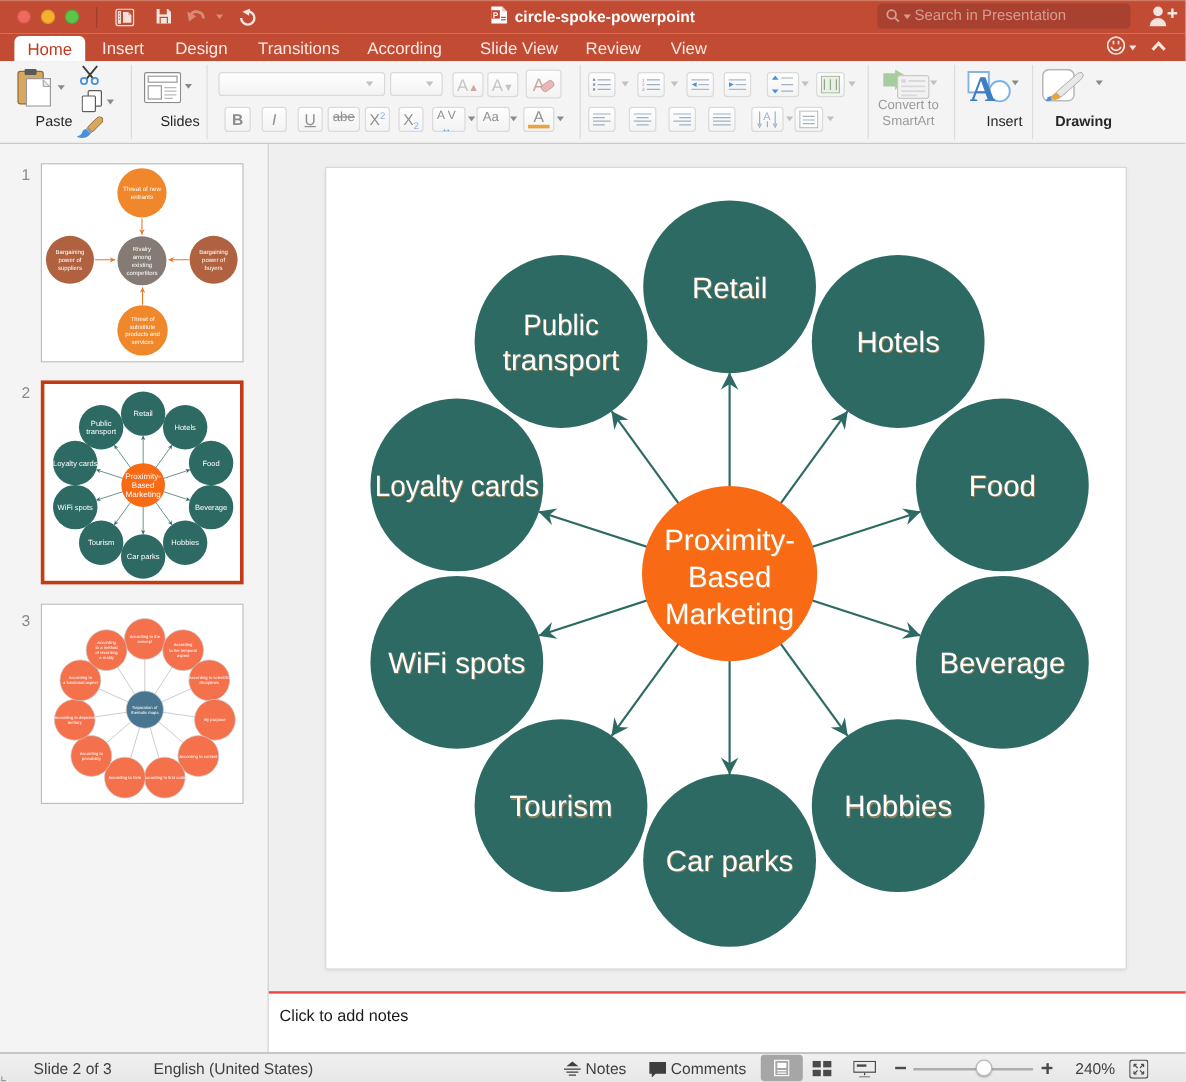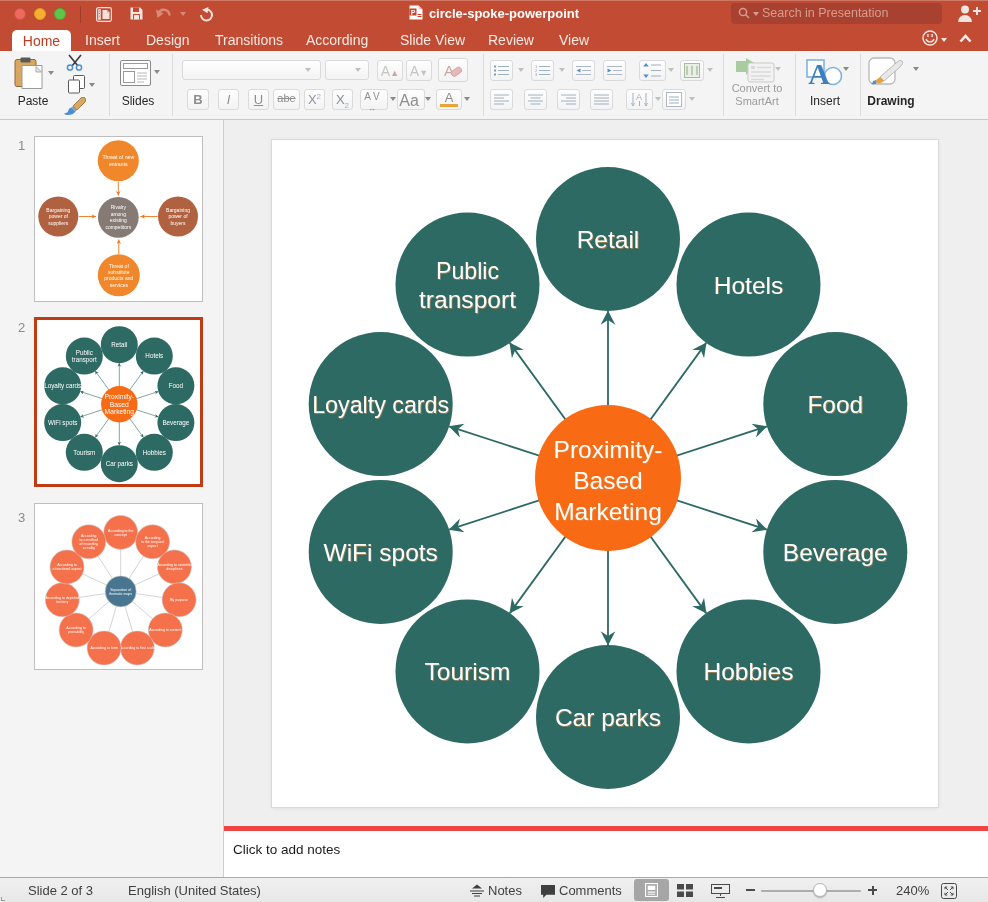--- a/index.html
+++ b/index.html
@@ -29,38 +29,38 @@
   .tab { position:absolute; top:0; height:23px; line-height:24px; color:#FBE9E3; font-size:14px; }
   #hometab { position:absolute; left:12px; top:2px; width:59px; height:21px; background:#FFFFFF;
     border-radius:5px 5px 0 0; color:#C03A20; font-size:14px; text-align:center; line-height:22px; }
 
   
   #ribbon { position:absolute; left:0; top:51px; width:988px; height:69px; background:#F5F4F4;
     border-bottom:1px solid #C9C9C9; }
   .rsep { position:absolute; top:3px; width:1px; height:62px; background:#DCDCDC; }
   .rbtn { position:absolute; height:21px; background:linear-gradient(#FEFEFE,#F3F3F3);
     border:1px solid #DADADA; border-radius:3px; }
-  .rlab { position:absolute; font-size:12px; color:#262626; text-align:center; }
+  .rlab { position:absolute; font-size:12px; color:#262626; text-align:center;margin-left:12px; }
   .rlab2 { position:absolute; font-size:11px; color:#9B9B9B; text-align:center; line-height:13px; }
   .caret { position:absolute; width:0; height:0; border-left:3.5px solid transparent;
     border-right:3.5px solid transparent; border-top:4px solid #8A8A8A; }
   .caretd { border-top-color:#C0C0C0; }
   .glyph { position:absolute; font-size:13px; color:#8E8E8E; text-align:center; }
 
   
   #leftpanel { position:absolute; left:0; top:120px; width:224px; height:757px; background:#F4F4F4;
     border-right:1px solid #CFCFCF; }
   .slnum { position:absolute; font-size:13px; color:#8A8A8A; }
   .thumb { position:absolute; left:34px; width:169px; background:#FFFFFF; border:1px solid #BEBEBE; }
   #slide { position:absolute; left:272px; top:140px; width:666px; height:667px; background:#FFFFFF;
     box-shadow:0 0 0 1px #D9D9D9, 0 1px 4px rgba(0,0,0,0.10); }
 
   
   #notes { position:absolute; left:224px; top:826px; width:764px; height:51px; background:#FFFFFF;
-    border-top:5px solid #ef4444; }
+    border-top:2px solid #ef4444; }
   #notes span { position:absolute; left:9px; top:11px; font-size:13.5px; color:#1A1A1A; }
 
   
   #statusbar { position:absolute; left:0; top:877px; width:988px; height:25px;
     background:linear-gradient(#F0F0F0,#E7E7E7); border-top:1px solid #A9A9A9; font-size:13px; color:#3F3F3F; }
 </style>
 </head>
 <body>
 <div id="win">
 
@@ -200,21 +200,21 @@
     <div class="rbtn" style="left:273px; top:38px; width:27px;"></div>
       <div class="glyph" style="left:273px; top:41px; width:27px; font-size:11px; text-decoration:line-through;">abe</div>
     <div class="rbtn" style="left:304px; top:38px; width:21px;"></div>
       <div class="glyph" style="left:304px; top:41px; width:21px;">X<sup style="font-size:8px;color:#8FB2DB">2</sup></div>
     <div class="rbtn" style="left:332px; top:38px; width:21px;"></div>
       <div class="glyph" style="left:332px; top:41px; width:21px;">X<sub style="font-size:8px;color:#8FB2DB">2</sub></div>
     <div class="rbtn" style="left:360px; top:38px; width:28px;"></div>
       <div class="glyph" style="left:360px; top:40px; width:24px; font-size:10px;">A V<br><span style="color:#4A90D9;font-size:8px">↔</span></div>
     <div class="caret" style="left:390px; top:46px;"></div>
     <div class="rbtn" style="left:397px; top:38px; width:28px;"></div>
-      <div class="glyph" style="left:397px; top:41px; width:24px; font-size:16px;">Aa</div>
+      <div class="glyph" style="left:397px; top:41px; width:24px; font-size:11px;">Aa</div>
     <div class="caret" style="left:425px; top:46px;"></div>
     <div class="rbtn" style="left:436px; top:38px; width:26px;"></div>
       <div class="glyph" style="left:436px; top:39px; width:26px; font-size:13px;">A</div>
     <div class="abs" style="left:440px; top:53px; width:18px; height:3px; background:#E8A33D;"></div>
     <div class="caret" style="left:464px; top:46px;"></div>
     <div class="rsep" style="left:483px"></div>
 
     <div class="rbtn" style="left:490px; top:9px; width:23px;"></div>
     <svg class="abs" style="left:494px;top:14px" width="15" height="11" viewBox="0 0 15 11">
         <g stroke="#9FB0C1">

